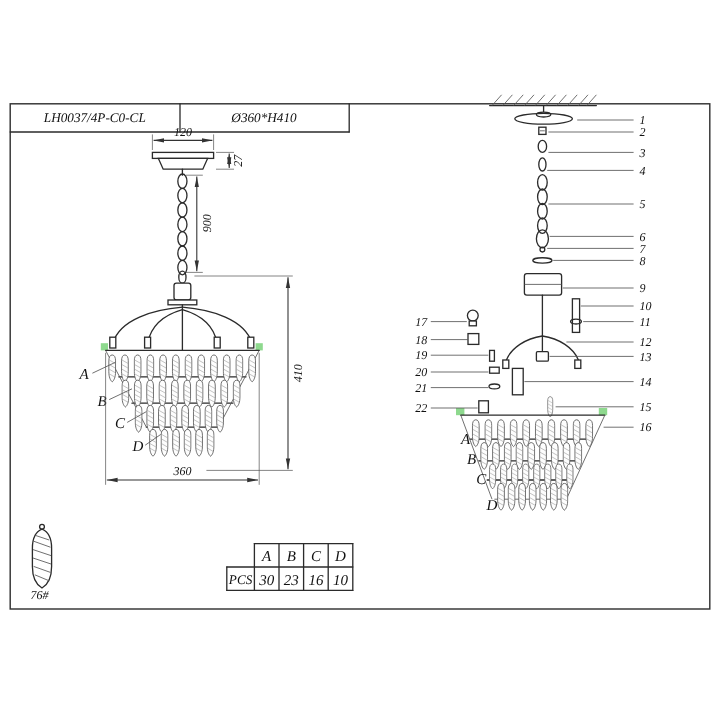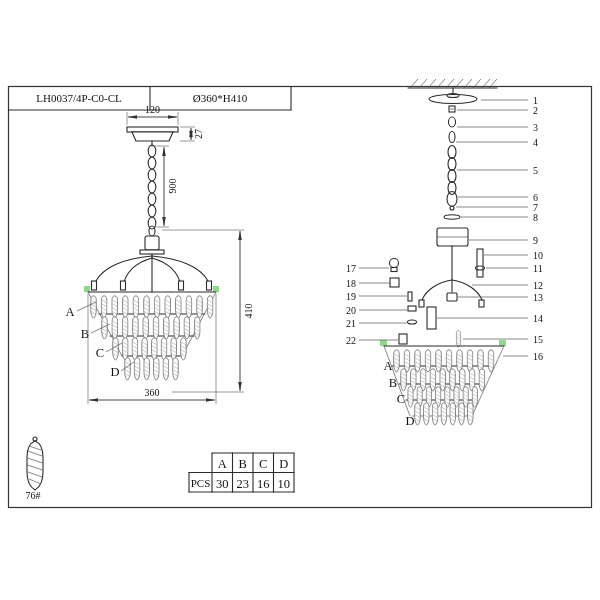--- a/index.html
+++ b/index.html
@@ -1,16 +1,16 @@
 <!DOCTYPE html>
 <html><head>
 <meta charset="utf-8">
 <style>
   html,body{margin:0;padding:0;background:#ffffff;}
-  .stage{position:relative;width:600px;height:600px;background:#ffffff;font-family:"Liberation Serif",serif;}
+  .stage{position:relative;width:600px;height:600px;background:#ffffff;font-family:"Liberation Serif",serif;font-style:italic;}
   svg{display:block;}
   .ln{stroke:#2b2b2b;stroke-width:1.1;fill:none;stroke-linecap:round;}
   .lnf{stroke:#2b2b2b;stroke-width:1.1;fill:#ffffff;}
   .thin{stroke:#555555;stroke-width:0.7;fill:none;}
   .dim{stroke:#333333;stroke-width:0.9;fill:none;}
   .ext{stroke:#555555;stroke-width:0.6;fill:none;}
   .txt{font-family:"Liberation Serif",serif;fill:#111111;}
   .t10{font-size:10px;}
   .t11{font-size:11px;}
   .t12{font-size:12.5px;}

